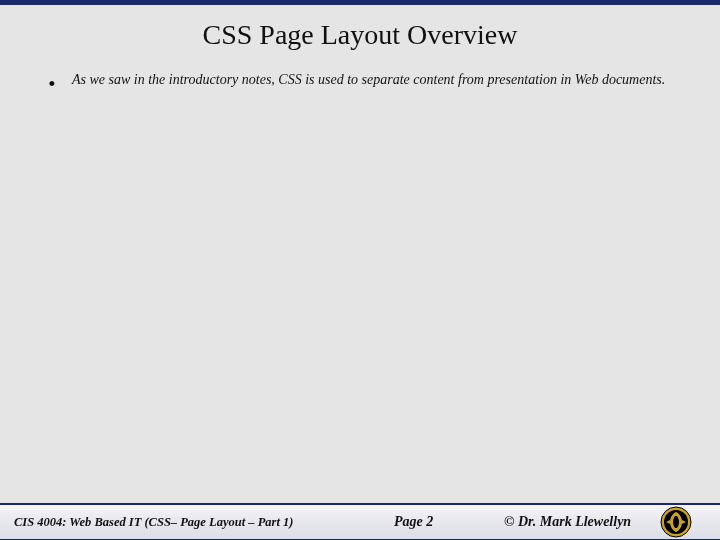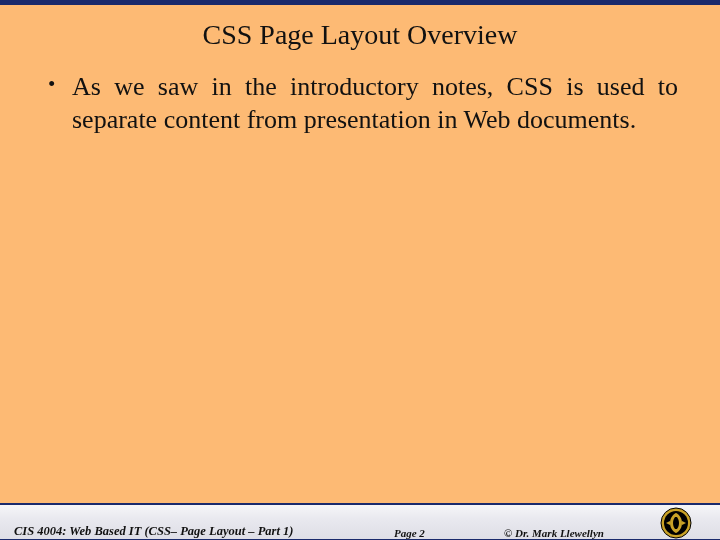--- a/index.html
+++ b/index.html
@@ -1,20 +1,20 @@
 <!DOCTYPE html>
 <html><head>
 <meta charset="utf-8">
 <style>
   * { margin: 0; padding: 0; box-sizing: border-box; }
   html, body { width: 720px; height: 540px; overflow: hidden; font-family: "Times New Roman", Times, serif; }
   .slide {
     width: 720px;
     height: 540px;
-    background: #fdba74;
+    background: #e5e5e5;
     position: relative;
     border-top: 5px solid #1a2a6c;
     border-bottom: 1px solid #1a2a6c;
   }
   .title-region {
     text-align: center;
     padding: 14px 20px 6px 20px;
   }
   .title {
     font-size: 28px;
@@ -24,66 +24,67 @@
   .body-region {
     padding: 14px 42px 0 42px;
   }
   ul.bullets {
     list-style: none;
   }
   ul.bullets > li {
     position: relative;
     padding-left: 30px;
     margin-bottom: 24px;
-    font-size: 26px;
+    font-size: 14px;
     line-height: 1.25;
     color: #111;
     text-align: justify;
+    font-style: italic;
   }
   ul.bullets > li::before {
     content: "•";
     position: absolute;
     left: 6px;
     top: 0;
     font-size: 21px;
     color: #111;
   }
   .footer {
     position: absolute;
     left: 0;
     bottom: 0;
     width: 720px;
     height: 36px;
     border-top: 2px solid #1a2a6c;
     background: linear-gradient(to bottom, #f6f6f8 0%, #e9e9ef 40%, #dedee6 100%);
     display: flex;
-    align-items: flex-end;
+    align-items: center;
     padding: 0 28px 0 14px;
   }
   .footer .course {
     font-style: italic;
     font-weight: bold;
     font-size: 12.5px;
     color: #111;
     flex: 0 0 auto;
     width: 380px;
   }
   .footer .page {
     font-style: italic;
     font-weight: bold;
-    font-size: 11px;
+    font-size: 14px;
     color: #111;
     flex: 0 0 auto;
     width: 110px;
     text-align: left;
   }
   .footer .copyright {
     font-style: italic;
     font-weight: bold;
-    font-size: 11px;
+    font-size: 14px;
     color: #111;
     flex: 0 0 auto;
     width: 150px;
     text-align: left;
   }
   .footer .logo {
     margin-left: auto;
     flex: 0 0 auto;
     width: 32px;
     height: 32px;

